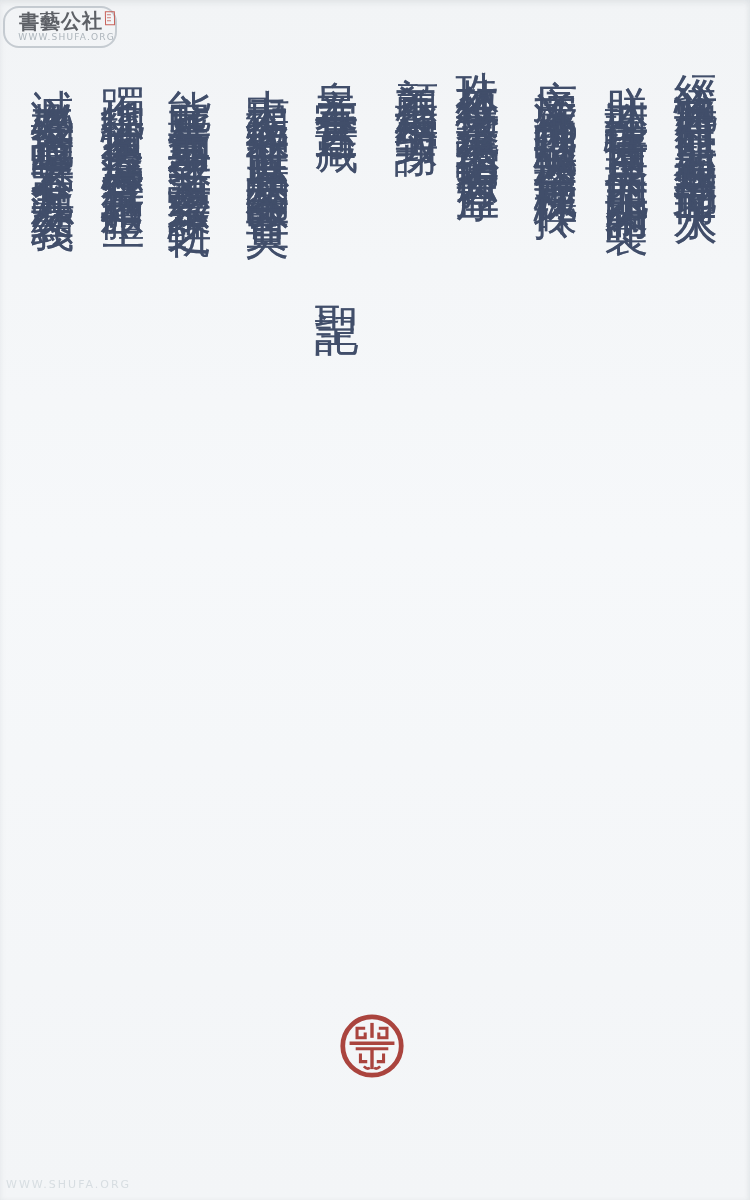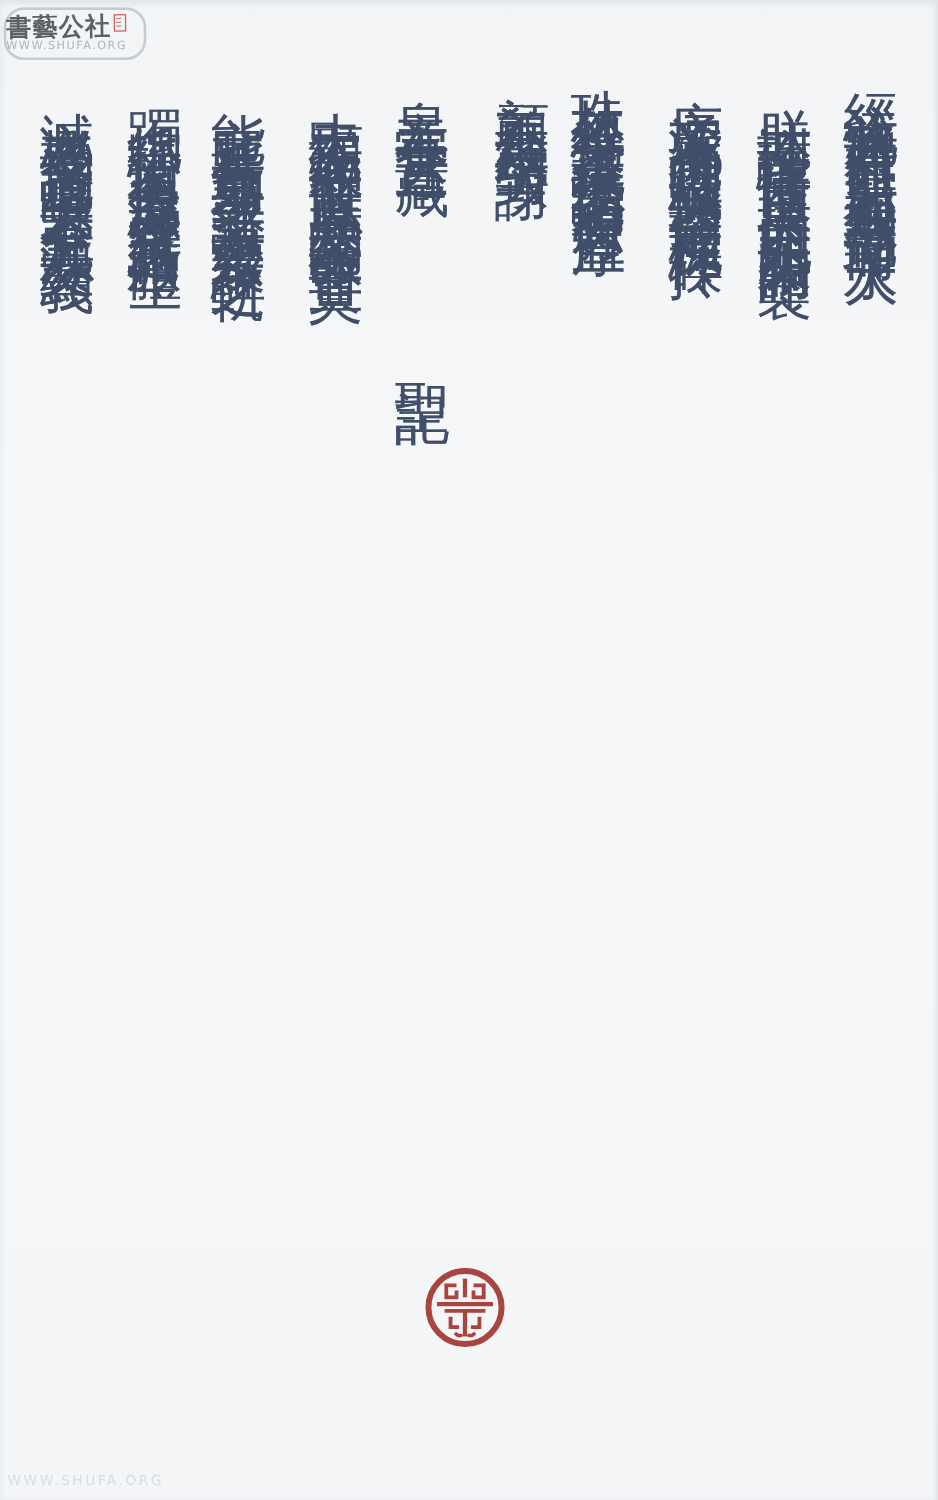--- a/index.html
+++ b/index.html
@@ -25,21 +25,21 @@
     text-shadow:0 0 .5px rgba(46,58,88,.55);
     white-space:nowrap;
   }
   .vgap{display:inline-block;width:1px;height:168px;}
   
   .wm-badge{
     position:absolute;left:3px;top:6px;width:114px;height:42px;
     border:2px solid rgba(160,170,178,.55);
     border-radius:16px;
     box-sizing:border-box;
-    display:flex;flex-direction:column;align-items:flex-start;justify-content:center;
+    display:flex;flex-direction:column;align-items:flex-end;justify-content:center;
   }
   .wm-logo{
     font-size:20px;line-height:20px;color:rgba(60,64,70,.82);
     letter-spacing:1px;font-weight:bold;transform:rotate(-1deg);
     display:flex;align-items:flex-start;gap:1px;
   }
   .wm-mini-seal{
     display:inline-block;width:8px;height:12px;margin-left:1px;margin-top:1px;
     border:1px solid rgba(190,60,50,.8);
     background:

